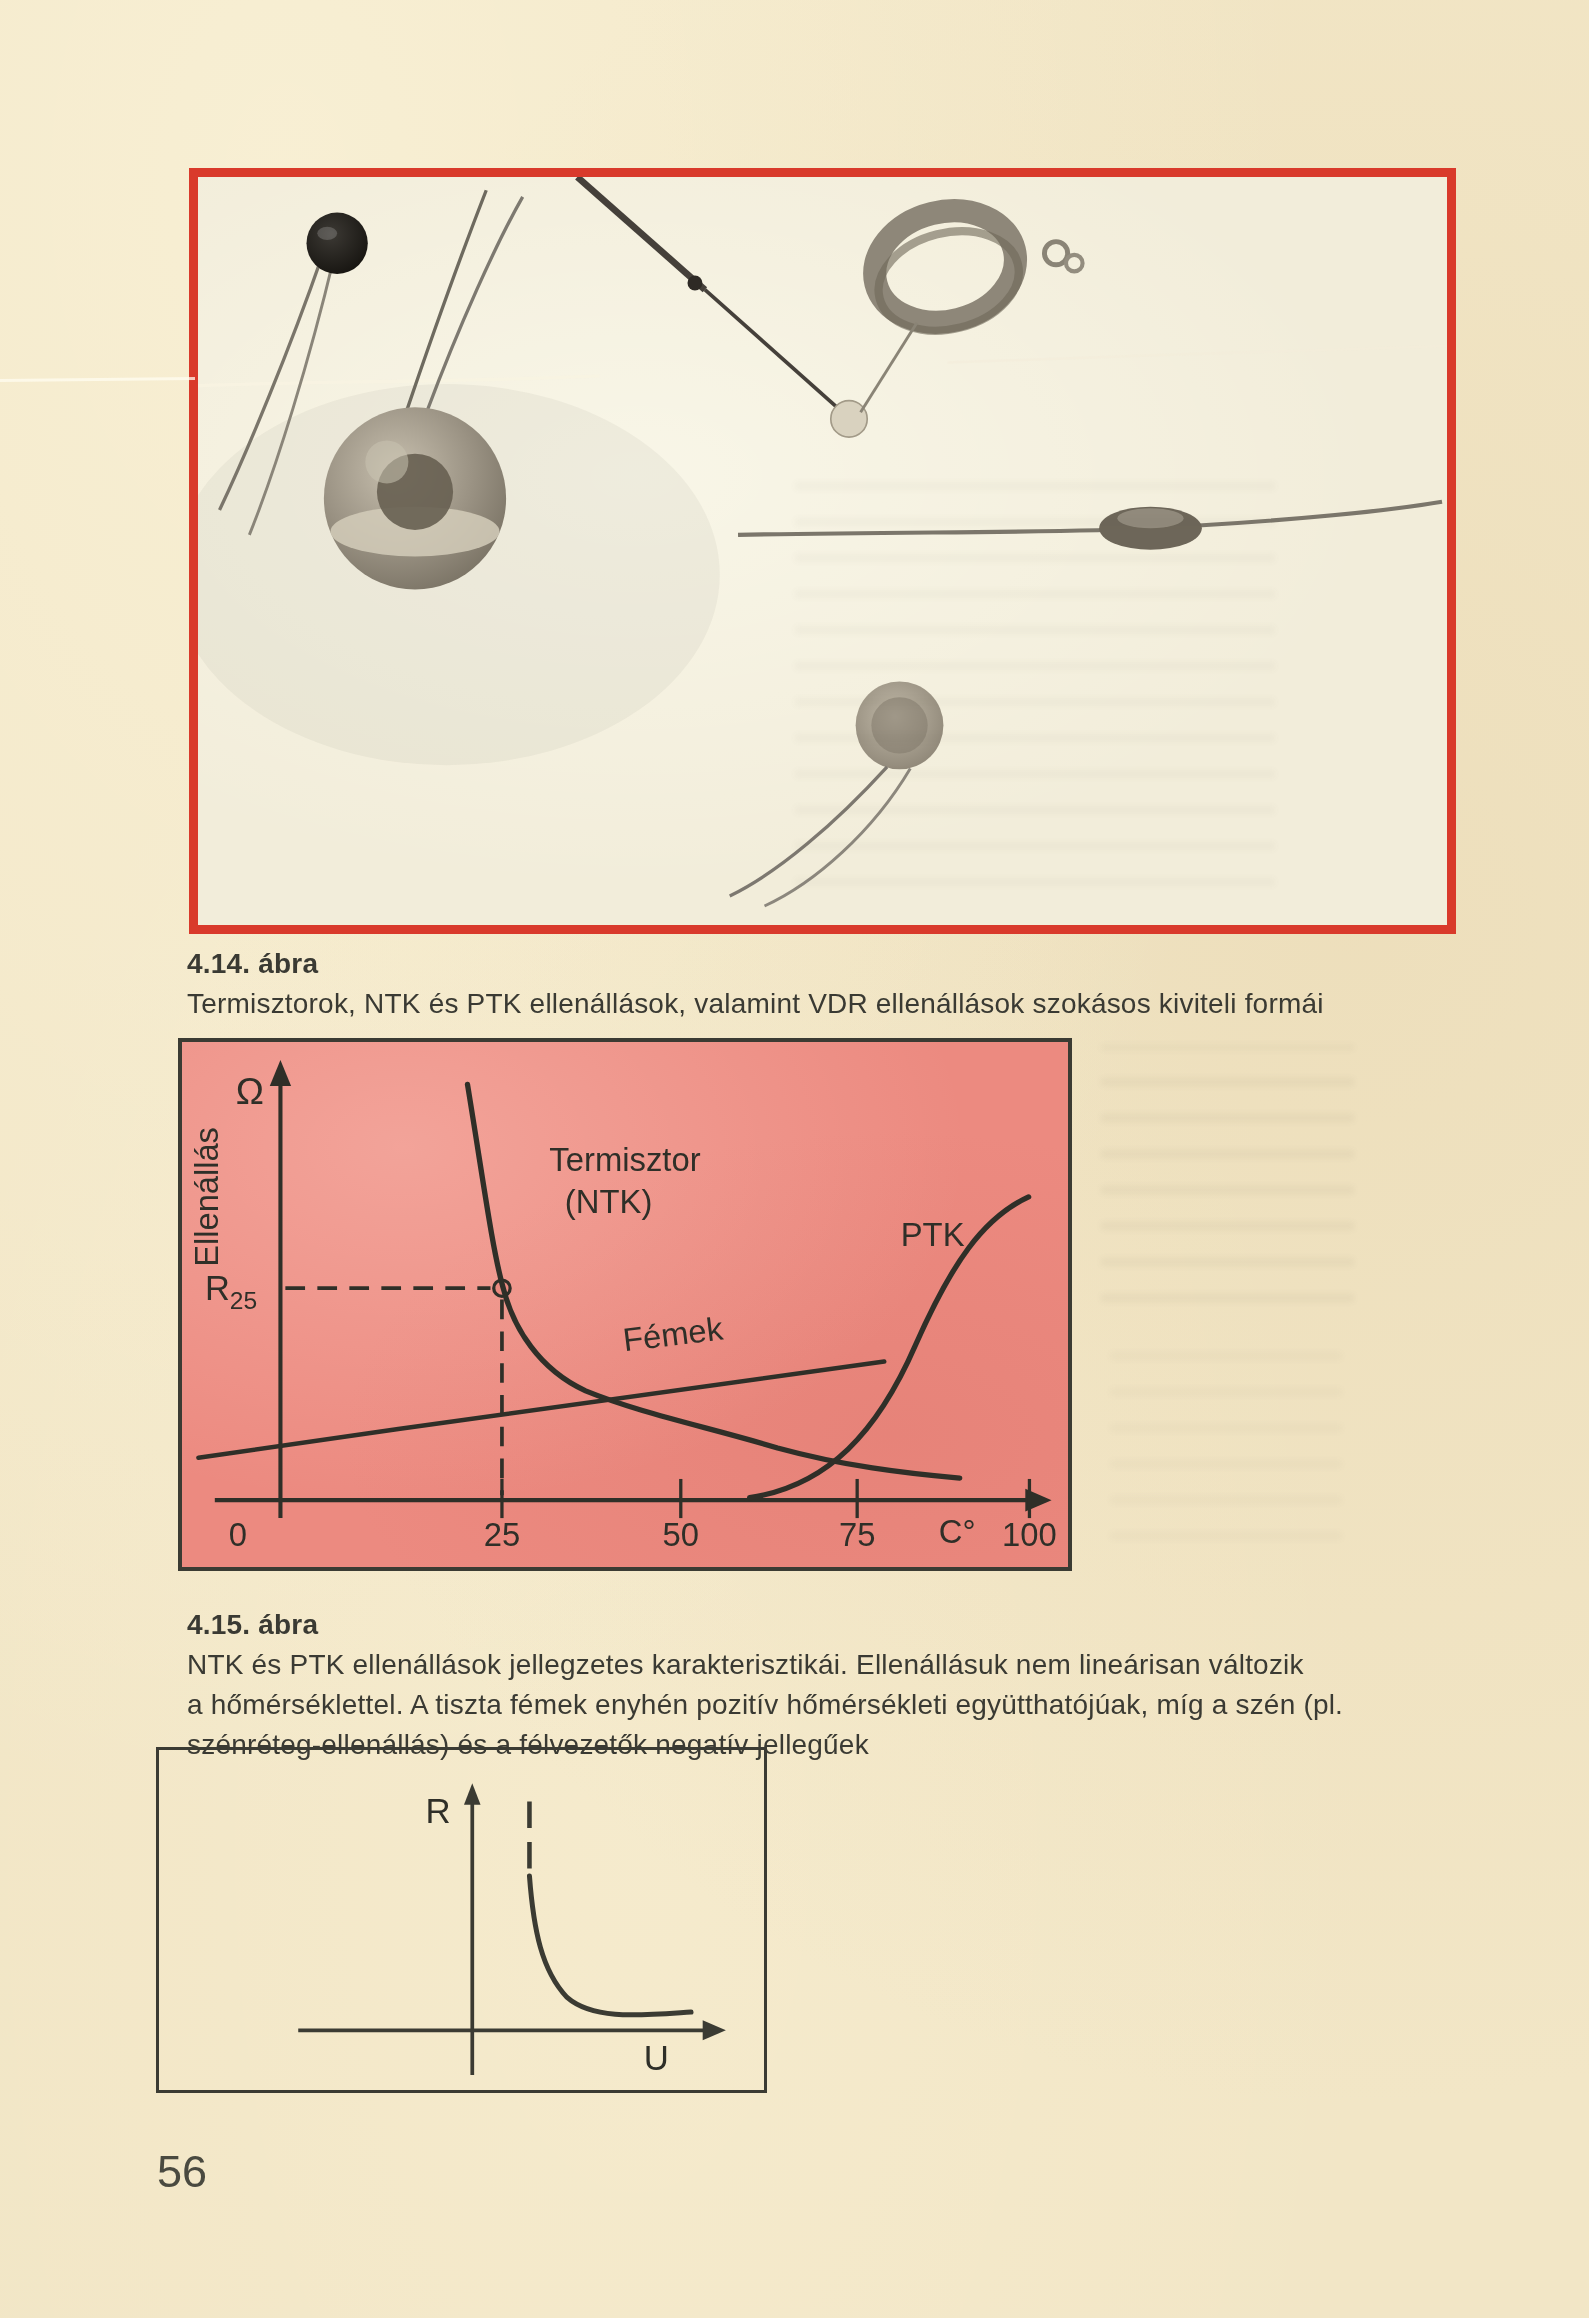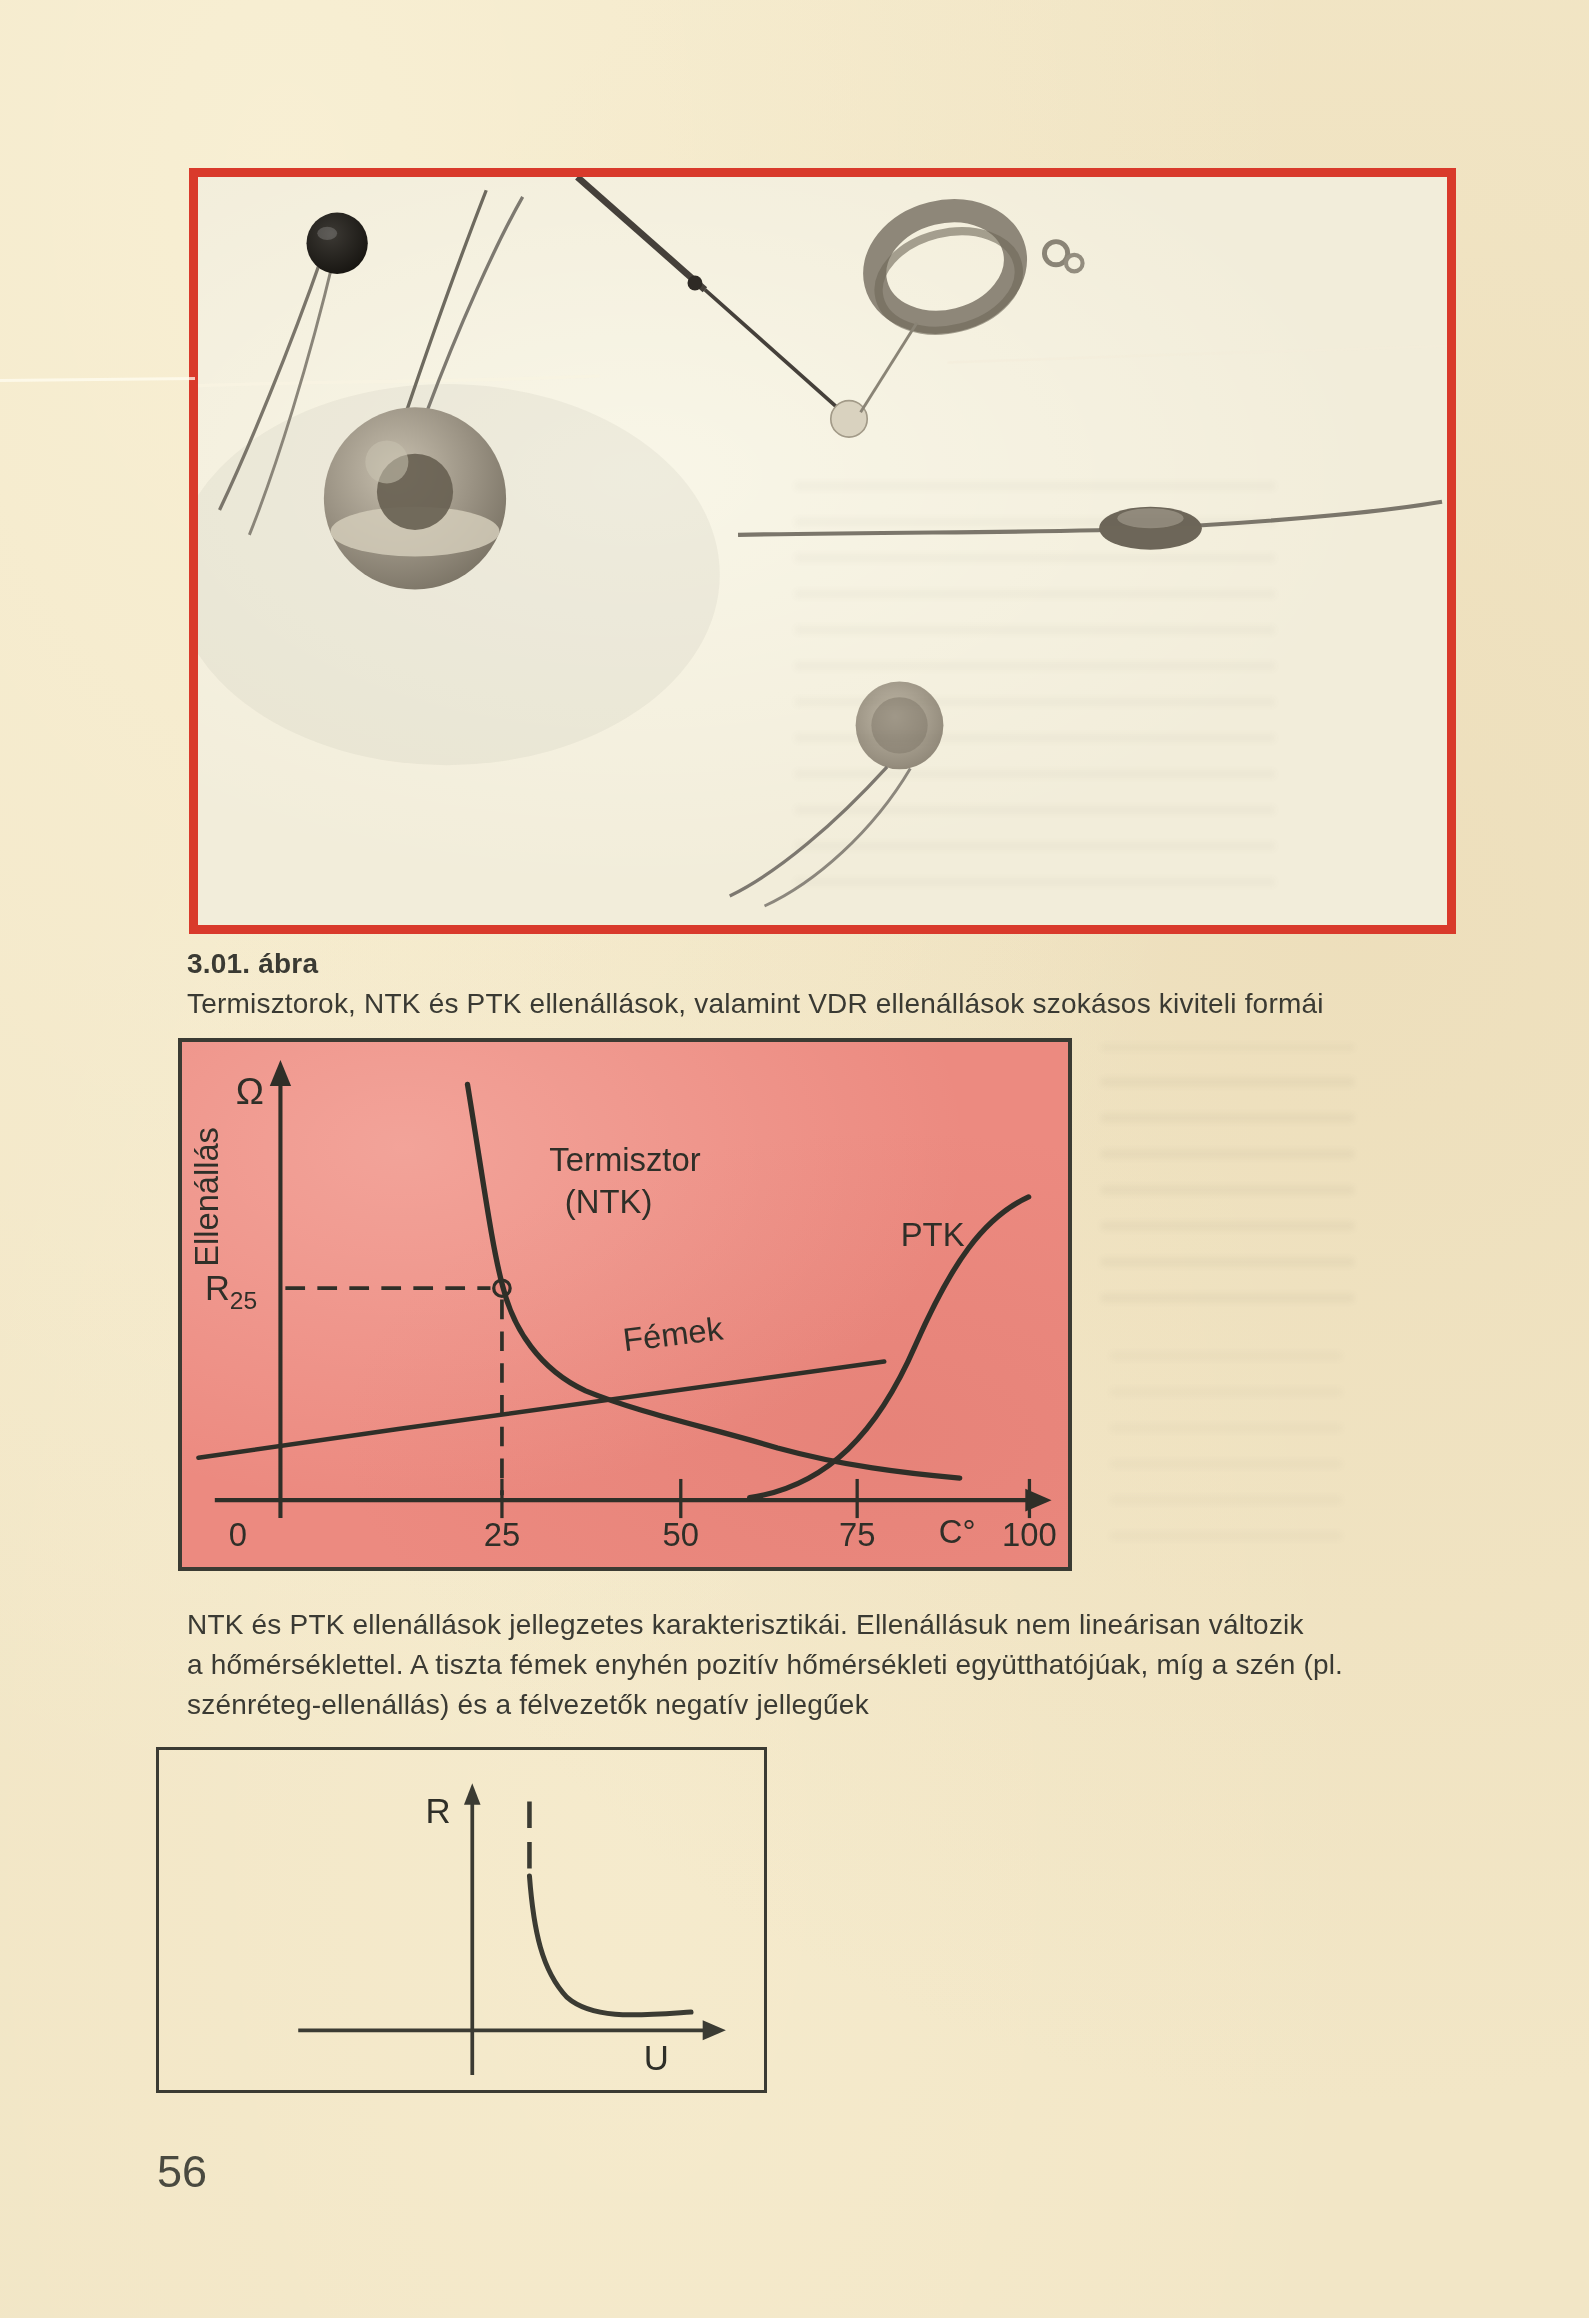--- a/index.html
+++ b/index.html
@@ -115,21 +115,21 @@
       <path d="M 860 714 C 815 790 745 852 684 880" stroke="#8c877d" stroke-width="3.5" fill="none"></path>
     </svg>
   </div>
 
   <div class="ghost g1"></div>
   <div class="ghost g2"></div>
   <div class="ghost g3"></div>
   <div class="crease"></div>
 
   <div class="caption" style="left:187px; top:944px; width:1226px;">
-    <div class="cap-label">3.01. ábra</div>
+    <div class="cap-label">4.14. ábra</div>
     <div>Termisztorok, NTK és PTK ellenállások, valamint VDR ellenállások szokásos kiviteli formái</div>
   </div>
 
   <div class="chart415">
     <svg viewBox="0 0 1080 644" preserveAspectRatio="none">
 
       <line x1="120" y1="584" x2="120" y2="46" stroke="#2f2f28" stroke-width="5"></line>
       <polygon points="120,22 107,54 133,54" fill="#2f2f28"></polygon>
       <line x1="40" y1="562" x2="1040" y2="562" stroke="#2f2f28" stroke-width="5"></line>
       <polygon points="1060,562 1028,548 1028,576" fill="#2f2f28"></polygon>
@@ -158,20 +158,21 @@
       <text x="68" y="618" text-anchor="middle" class="t40">0</text>
       <text x="390" y="618" text-anchor="middle" class="t40">25</text>
       <text x="608" y="618" text-anchor="middle" class="t40">50</text>
       <text x="823" y="618" text-anchor="middle" class="t40">75</text>
       <text x="1033" y="618" text-anchor="middle" class="t40">100</text>
       <text x="945" y="614" text-anchor="middle" class="t40">C°</text>
     </svg>
   </div>
 
   <div class="caption" style="left:187px; top:1605px; width:1259px;">
+    <div class="cap-label">4.15. ábra</div>
     <div>NTK és PTK ellenállások jellegzetes karakterisztikái. Ellenállásuk nem lineárisan változik</div>
     <div>a hőmérséklettel. A tiszta fémek enyhén pozitív hőmérsékleti együtthatójúak, míg a szén (pl.</div>
     <div>szénréteg-ellenállás) és a félvezetők negatív jellegűek</div>
   </div>
 
   <div class="chart416">
     <svg viewBox="0 0 730 410" preserveAspectRatio="none">
       <line x1="378" y1="392" x2="378" y2="62" stroke="#3b3b33" stroke-width="4.5"></line>
       <polygon points="378,40 368,66 388,66" fill="#3b3b33"></polygon>
       <line x1="168" y1="338" x2="662" y2="338" stroke="#3b3b33" stroke-width="4.5"></line>

